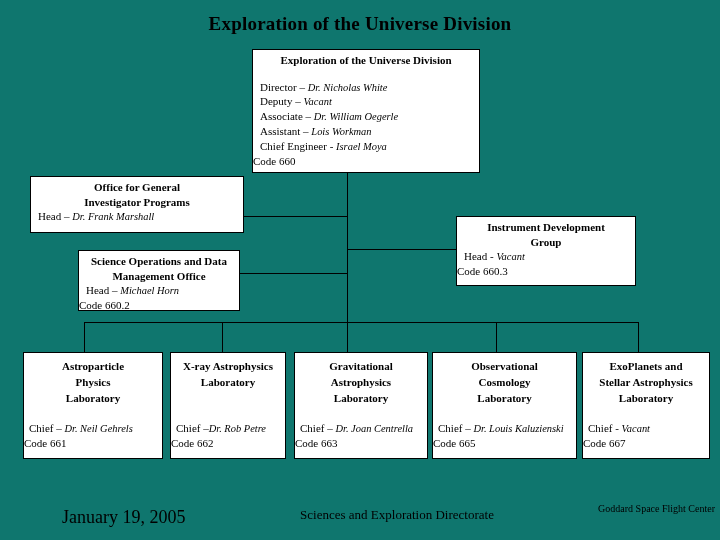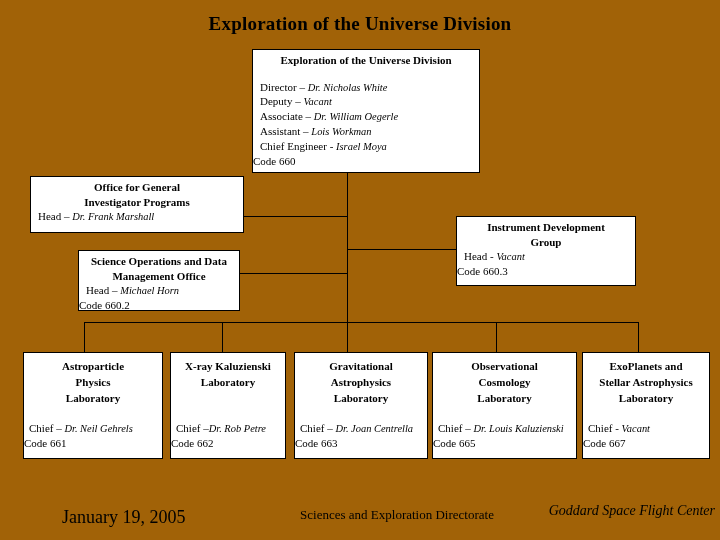--- a/index.html
+++ b/index.html
@@ -8,21 +8,21 @@
     background: #ffffff;
     width: 720px;
     height: 540px;
     font-family: "Liberation Serif", "DejaVu Serif", serif;
     color: #000000;
   }
   .canvas {
     position: relative;
     width: 720px;
     height: 540px;
-    background: #a16207;
+    background: #0f766e;
     overflow: hidden;
   }
   .page-title {
     position: absolute;
     top: 13px;
     left: 0;
     width: 720px;
     text-align: center;
     font-size: 19px;
     font-weight: bold;
@@ -88,22 +88,21 @@
     top: 507px;
     width: 720px;
     text-align: center;
     font-size: 13px;
     margin-left: 37px;
   }
   .footer-right {
     position: absolute;
     right: 5px;
     top: 503px;
-    font-size: 14px;
-    font-style: italic;
+    font-size: 10px;
   }
 </style>
 </head>
 <body>
 
 <div class="canvas">
 
   <div class="page-title">Exploration of the Universe Division</div>
 
   <div class="vline" style="left:347px; top:173px; height:150px;"></div>
@@ -170,21 +169,21 @@
       <div>Laboratory</div>
     </div>
     <div class="bottom-block">
       <div class="staff-block"><span>Chief – </span><span class="person">Dr. Neil Gehrels</span></div>
       <div class="code-line">Code 661</div>
     </div>
   </div>
 
   <div class="org-box lab" style="left:170px; top:352px; width:116px; height:107px;">
     <div class="box-title">
-      <div>X-ray Kaluzienski</div>
+      <div>X-ray Astrophysics</div>
       <div>Laboratory</div>
     </div>
     <div class="bottom-block">
       <div class="staff-block"><span>Chief –</span><span class="person">Dr. Rob Petre</span></div>
       <div class="code-line">Code 662</div>
     </div>
   </div>
 
   <div class="org-box lab" style="left:294px; top:352px; width:134px; height:107px;">
     <div class="box-title">

